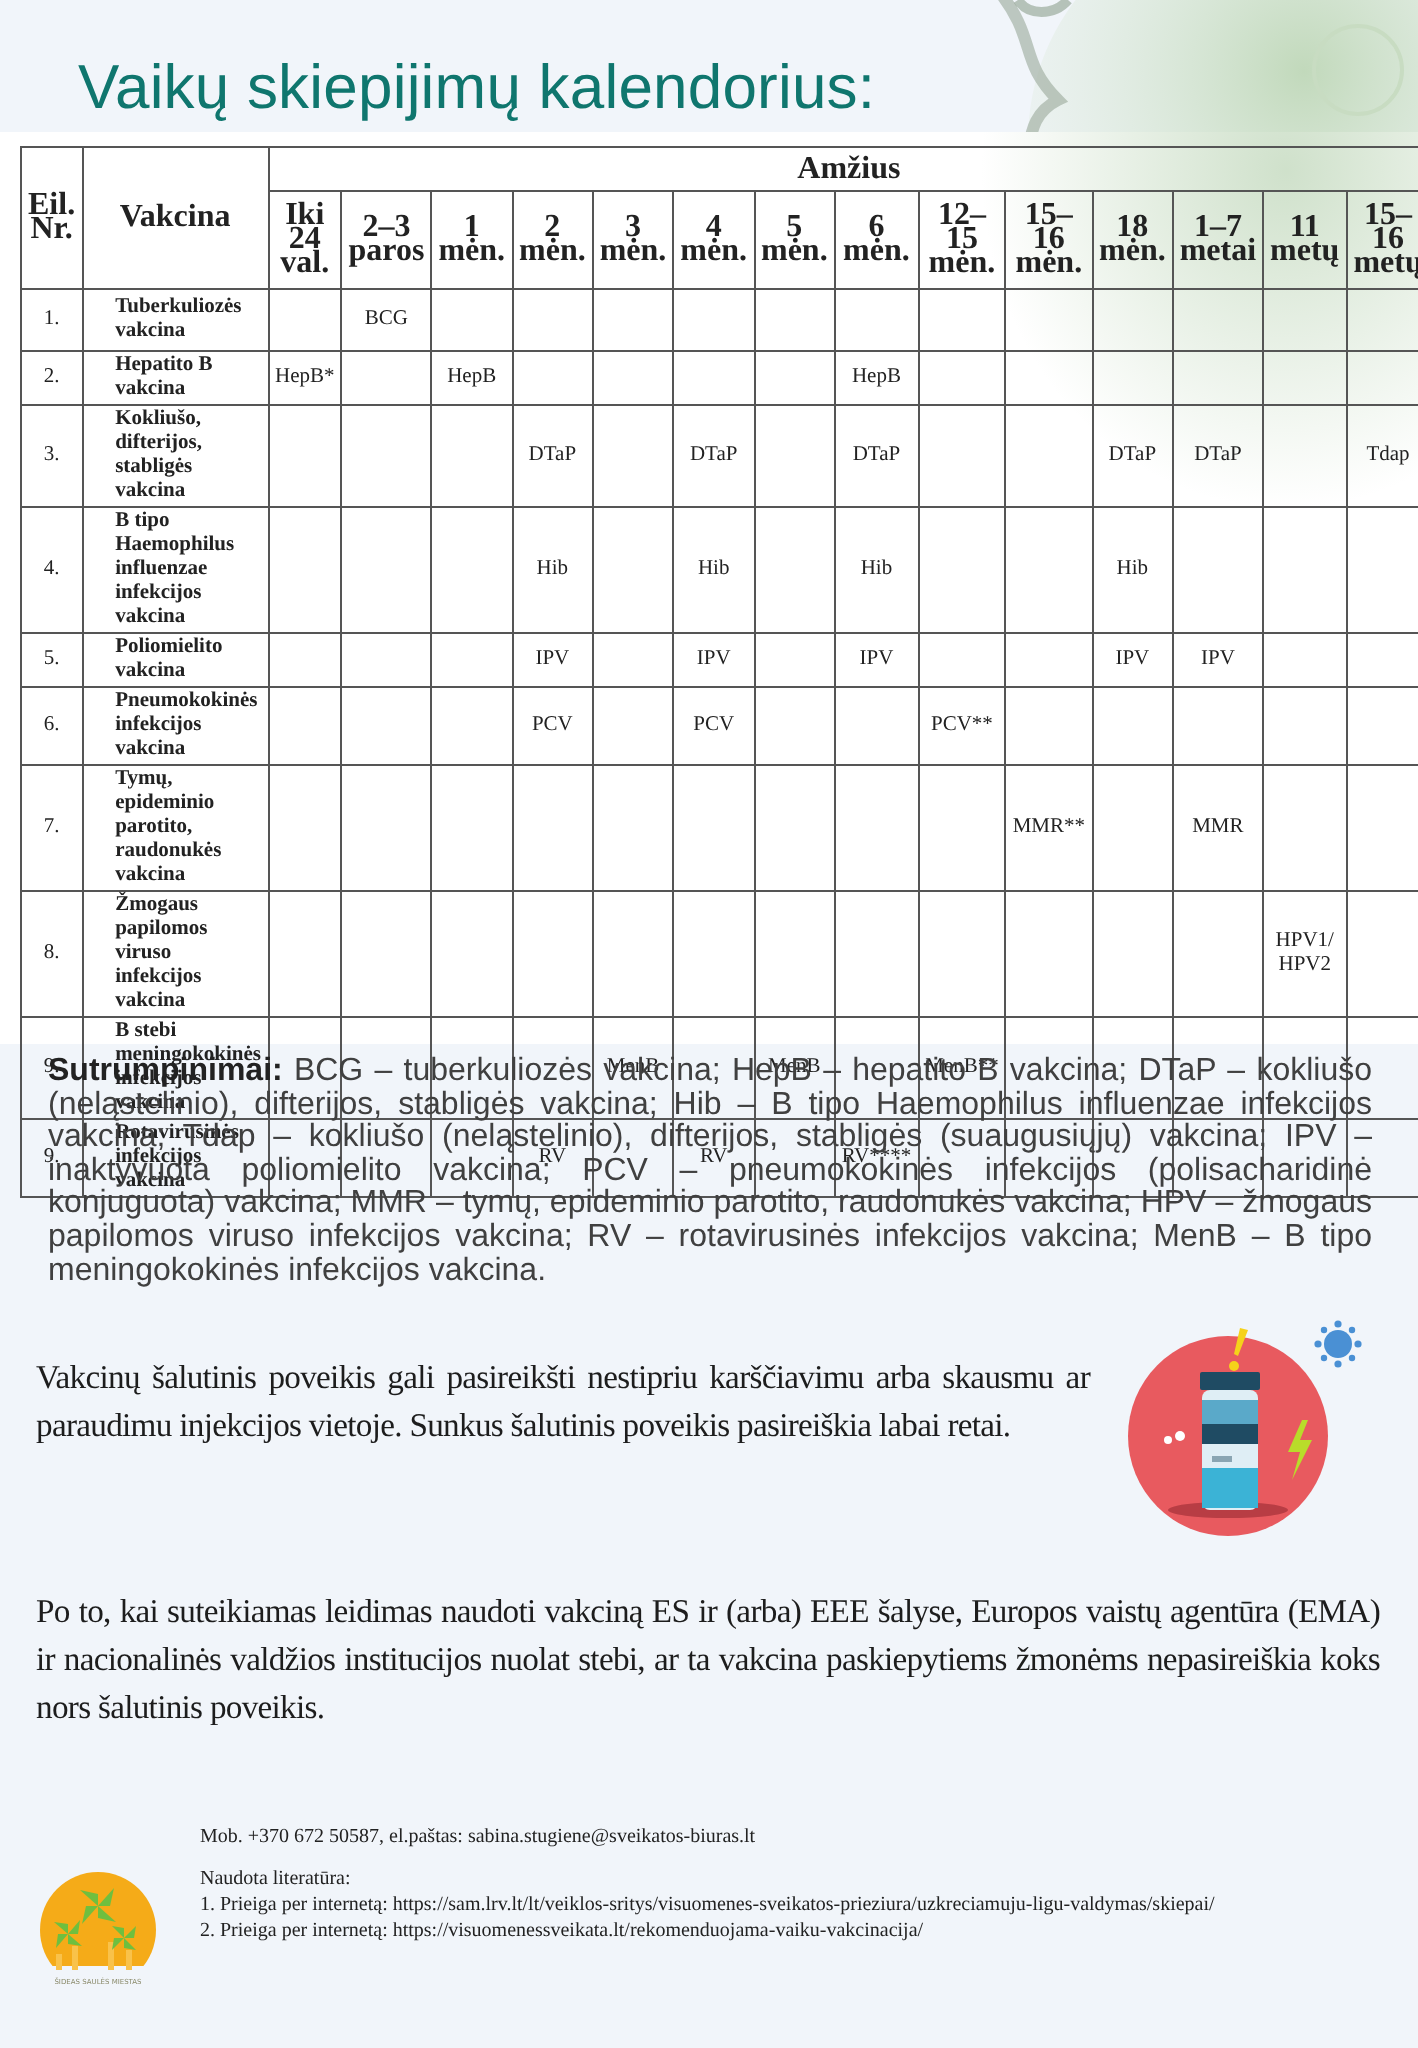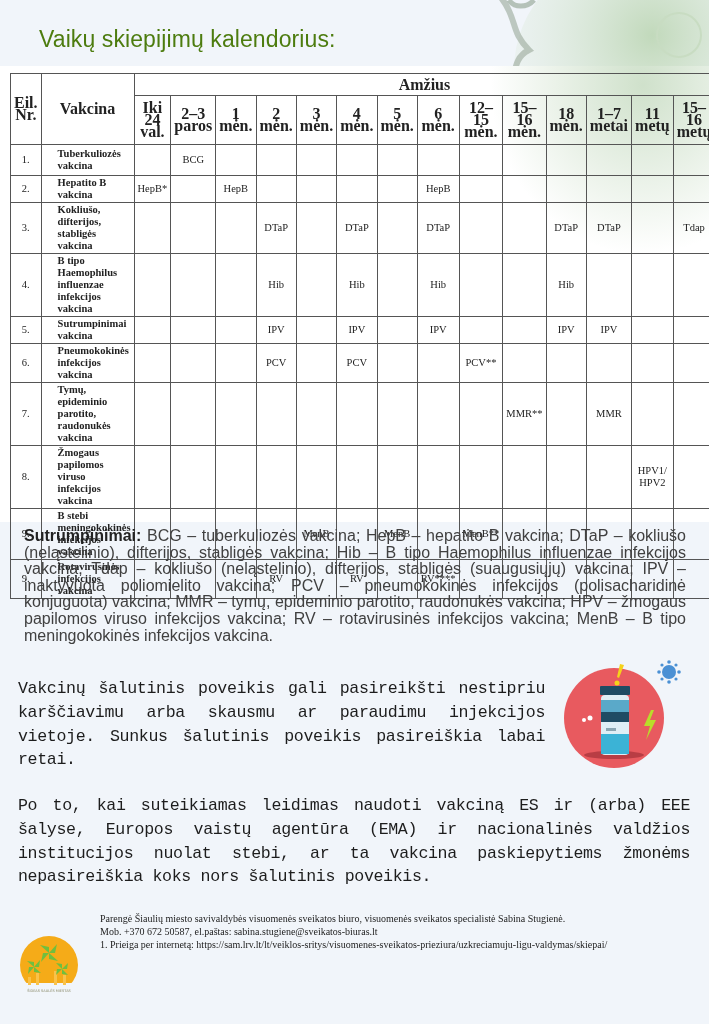--- a/index.html
+++ b/index.html
@@ -8,21 +8,21 @@
       background: #f1f5fa; position: relative;
       font-family: "Liberation Sans", sans-serif;
     }
     .virus-bg {
       position: absolute; right: 0; top: 0; width: 230px; height: 250px;
       pointer-events: none; z-index: 0;
     }
     .title {
       position: absolute; left: 39px; top: 26px;
       font-family: "Liberation Sans", sans-serif;
-      font-size: 23px; color: #4d7c0f; z-index: 2; letter-spacing: 0.1px;
+      font-size: 31px; color: #0f766e; z-index: 2; letter-spacing: 0.1px;
     }
     .table-wrap {
       position: absolute; left: 0; top: 66px; width: 709px; height: 456px;
       background: #ffffff; z-index: 1;
     }
     .table-wrap .tint {
       position: absolute; right: 0; top: 0; width: 220px; height: 190px;
       background: radial-gradient(ellipse at 70% 10%, rgba(168,200,160,0.55), rgba(255,255,255,0) 70%);
     }
     table.sched {
@@ -40,21 +40,21 @@
     table.sched td.nr { font-size: 10.5px; }
     table.sched td.cell { font-size: 10.5px; }
     .abbr {
       position: absolute; left: 24px; top: 528px; width: 662px;
       font-size: 16px; color: #404040; line-height: 16.6px; text-align: justify;
       z-index: 2;
     }
     .abbr b { color: #222; }
     .para {
       position: absolute; left: 18px; width: 527px;
-      font-family: Liberation Mono, monospace; font-size: 16.6px; color: #1d1d1d;
+      font-family: Liberation Serif, serif; font-size: 16.6px; color: #1d1d1d;
       line-height: 23.8px; text-align: justify; letter-spacing: -0.35px; z-index: 2;
     }
     .para1 { top: 677px; }
     .para2 { top: 794px; width: 672px; }
     .vaccine-icon { position: absolute; left: 556px; top: 658px; width: 150px; height: 120px; z-index: 2; }
     .logo { position: absolute; left: 16px; top: 935px; width: 66px; height: 68px; z-index: 2; }
     .credits {
       position: absolute; left: 100px; top: 912px; width: 605px;
       font-family: "Liberation Serif", serif; font-size: 10px; color: #222; line-height: 13px;
       z-index: 2;
@@ -194,21 +194,21 @@
           <td class="cell">Hib</td>
           <td class="cell"></td>
           <td class="cell"></td>
           <td class="cell">Hib</td>
           <td class="cell"></td>
           <td class="cell"></td>
           <td class="cell"></td>
         </tr>
         <tr style="height: 21px;">
           <td class="nr">5.</td>
-          <td class="vname">Sutrumpinimai vakcina</td>
+          <td class="vname">Poliomielito vakcina</td>
           <td class="cell"></td>
           <td class="cell"></td>
           <td class="cell"></td>
           <td class="cell">IPV</td>
           <td class="cell"></td>
           <td class="cell">IPV</td>
           <td class="cell"></td>
           <td class="cell">IPV</td>
           <td class="cell"></td>
           <td class="cell"></td>
@@ -366,16 +366,17 @@
       <path d="M18 32 l-6 7 l1 -7 z"></path>
     <path d="M46 34 l-6 -6 l6 1 z"></path>
       <path d="M46 34 l6 -6 l-1 6 z"></path>
     <path d="M46 34 l6 6 l-6 -1 z"></path>
       <path d="M46 34 l-6 6 l1 -6 z"></path>
   </g>
   <text x="33" y="57" font-size="3.5" text-anchor="middle" fill="#8a8a6a" font-family="DejaVu Sans, sans-serif">ŠIDEAS SAULĖS MIESTAS</text>
 </svg>
 
 <div class="credits">
-  <div>Parengė Šiaulių miesto savivaldybės visuomenės sveikatos biuro, visuomenės sveikatos specialistė Sabina Stugienė.</div>
   <div>Mob. +370 672 50587, el.paštas: sabina.stugiene@sveikatos-biuras.lt</div>
+  <div class="lit-head">Naudota literatūra:</div>
   <div>1. Prieiga per internetą: https://sam.lrv.lt/lt/veiklos-sritys/visuomenes-sveikatos-prieziura/uzkreciamuju-ligu-valdymas/skiepai/</div>
+  <div>2. Prieiga per internetą: https://visuomenessveikata.lt/rekomenduojama-vaiku-vakcinacija/</div>
 </div>
 
 </body></html>

